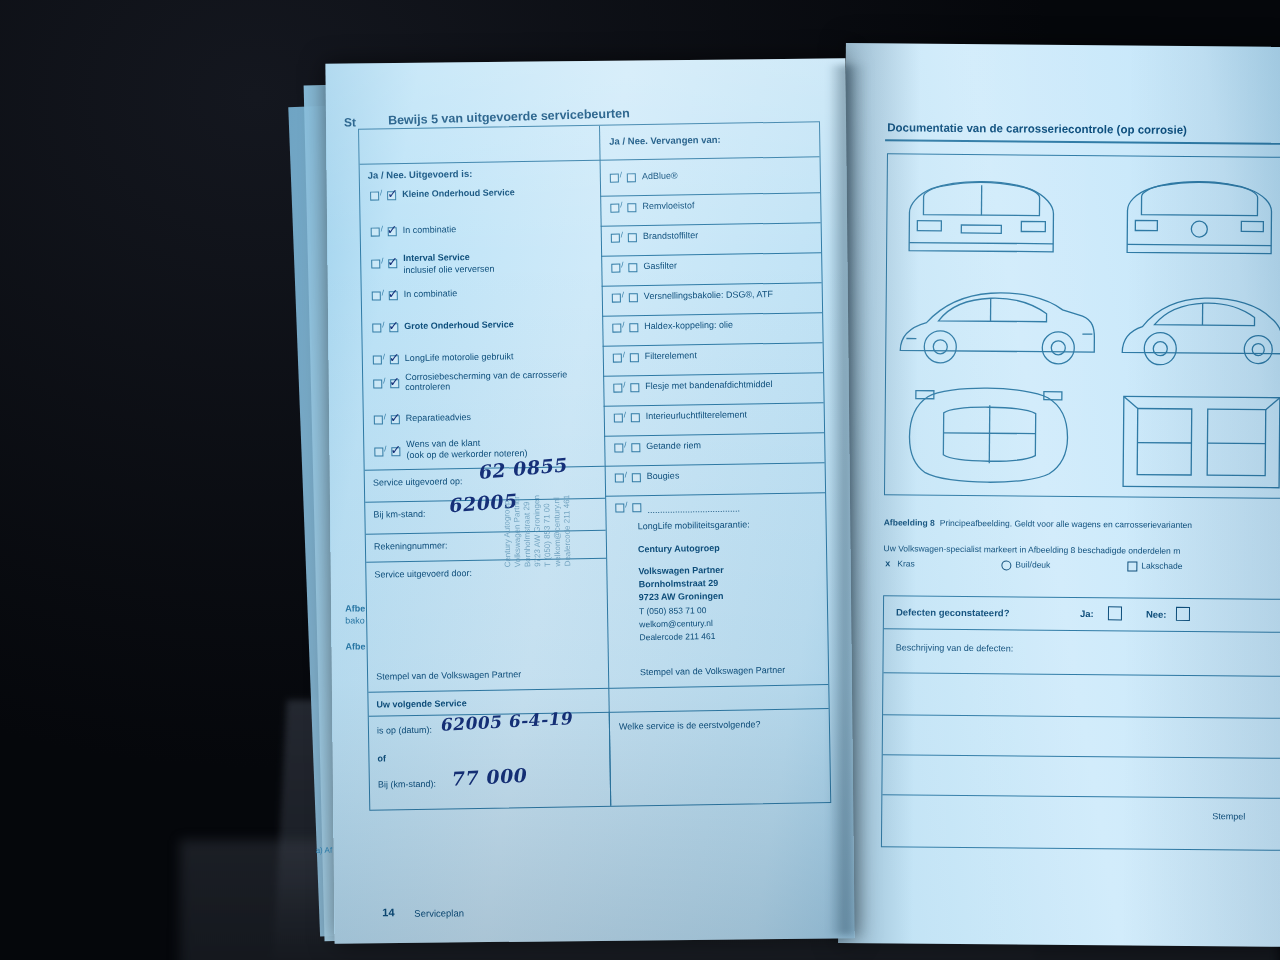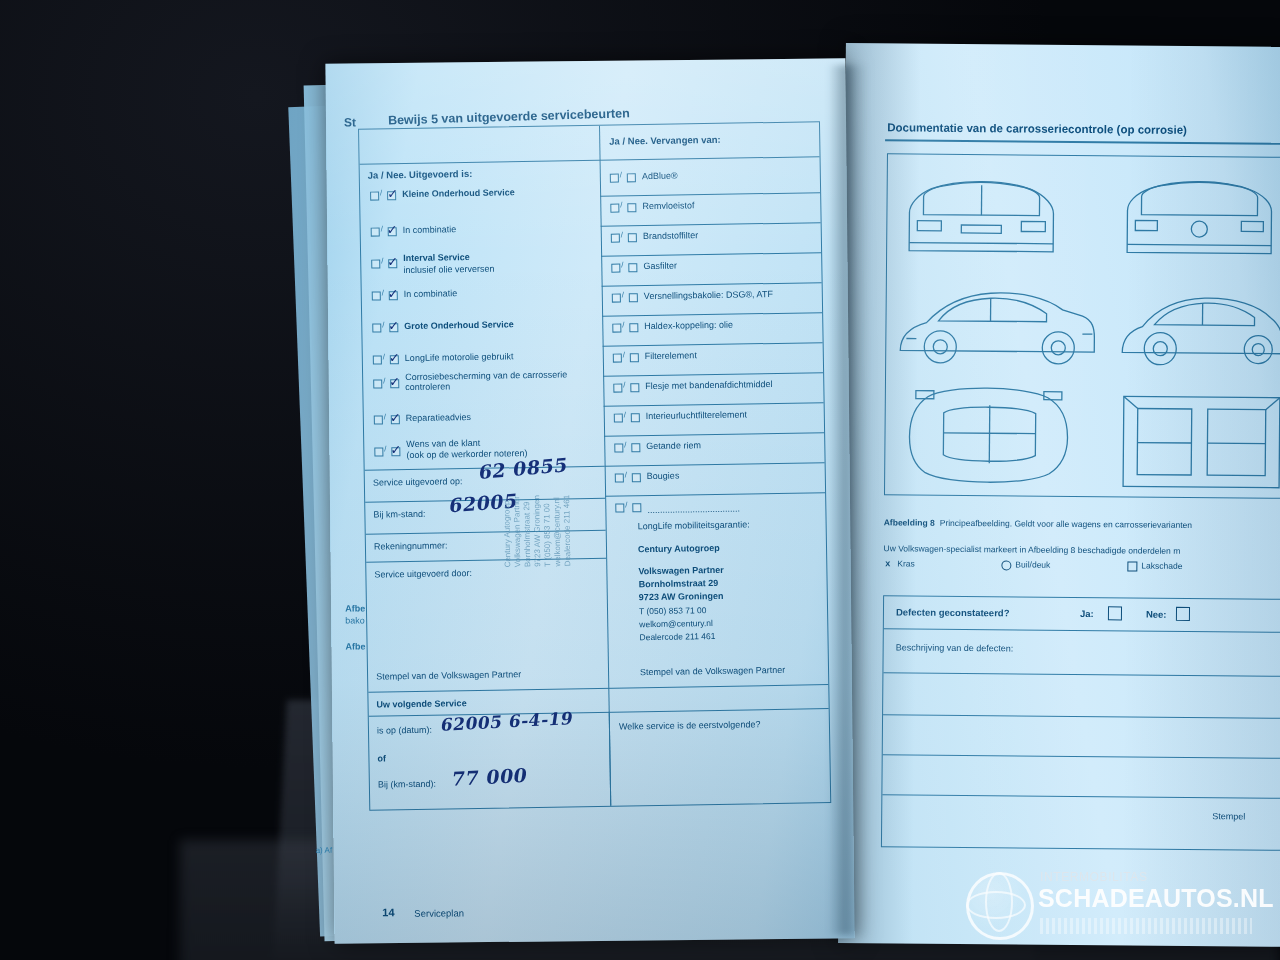--- a/index.html
+++ b/index.html
@@ -597,19 +597,13 @@
 
         <div class="folio">14</div>
         <div class="folio-lbl">Serviceplan</div>
       </div>
       <div class="shade-left"></div>
     </div>
 
     <div class="gutter-shadow"></div>
   </div>
 
-  <div class="wm">
-    <div class="wm-globe"></div>
-    <div class="wm-title">INTERMOBILITAS</div>
-    <div class="wm-main">SCHADEAUTOS.NL</div>
-    <div class="wm-bar"></div>
-  </div>
 </div>
 
 </body></html>

